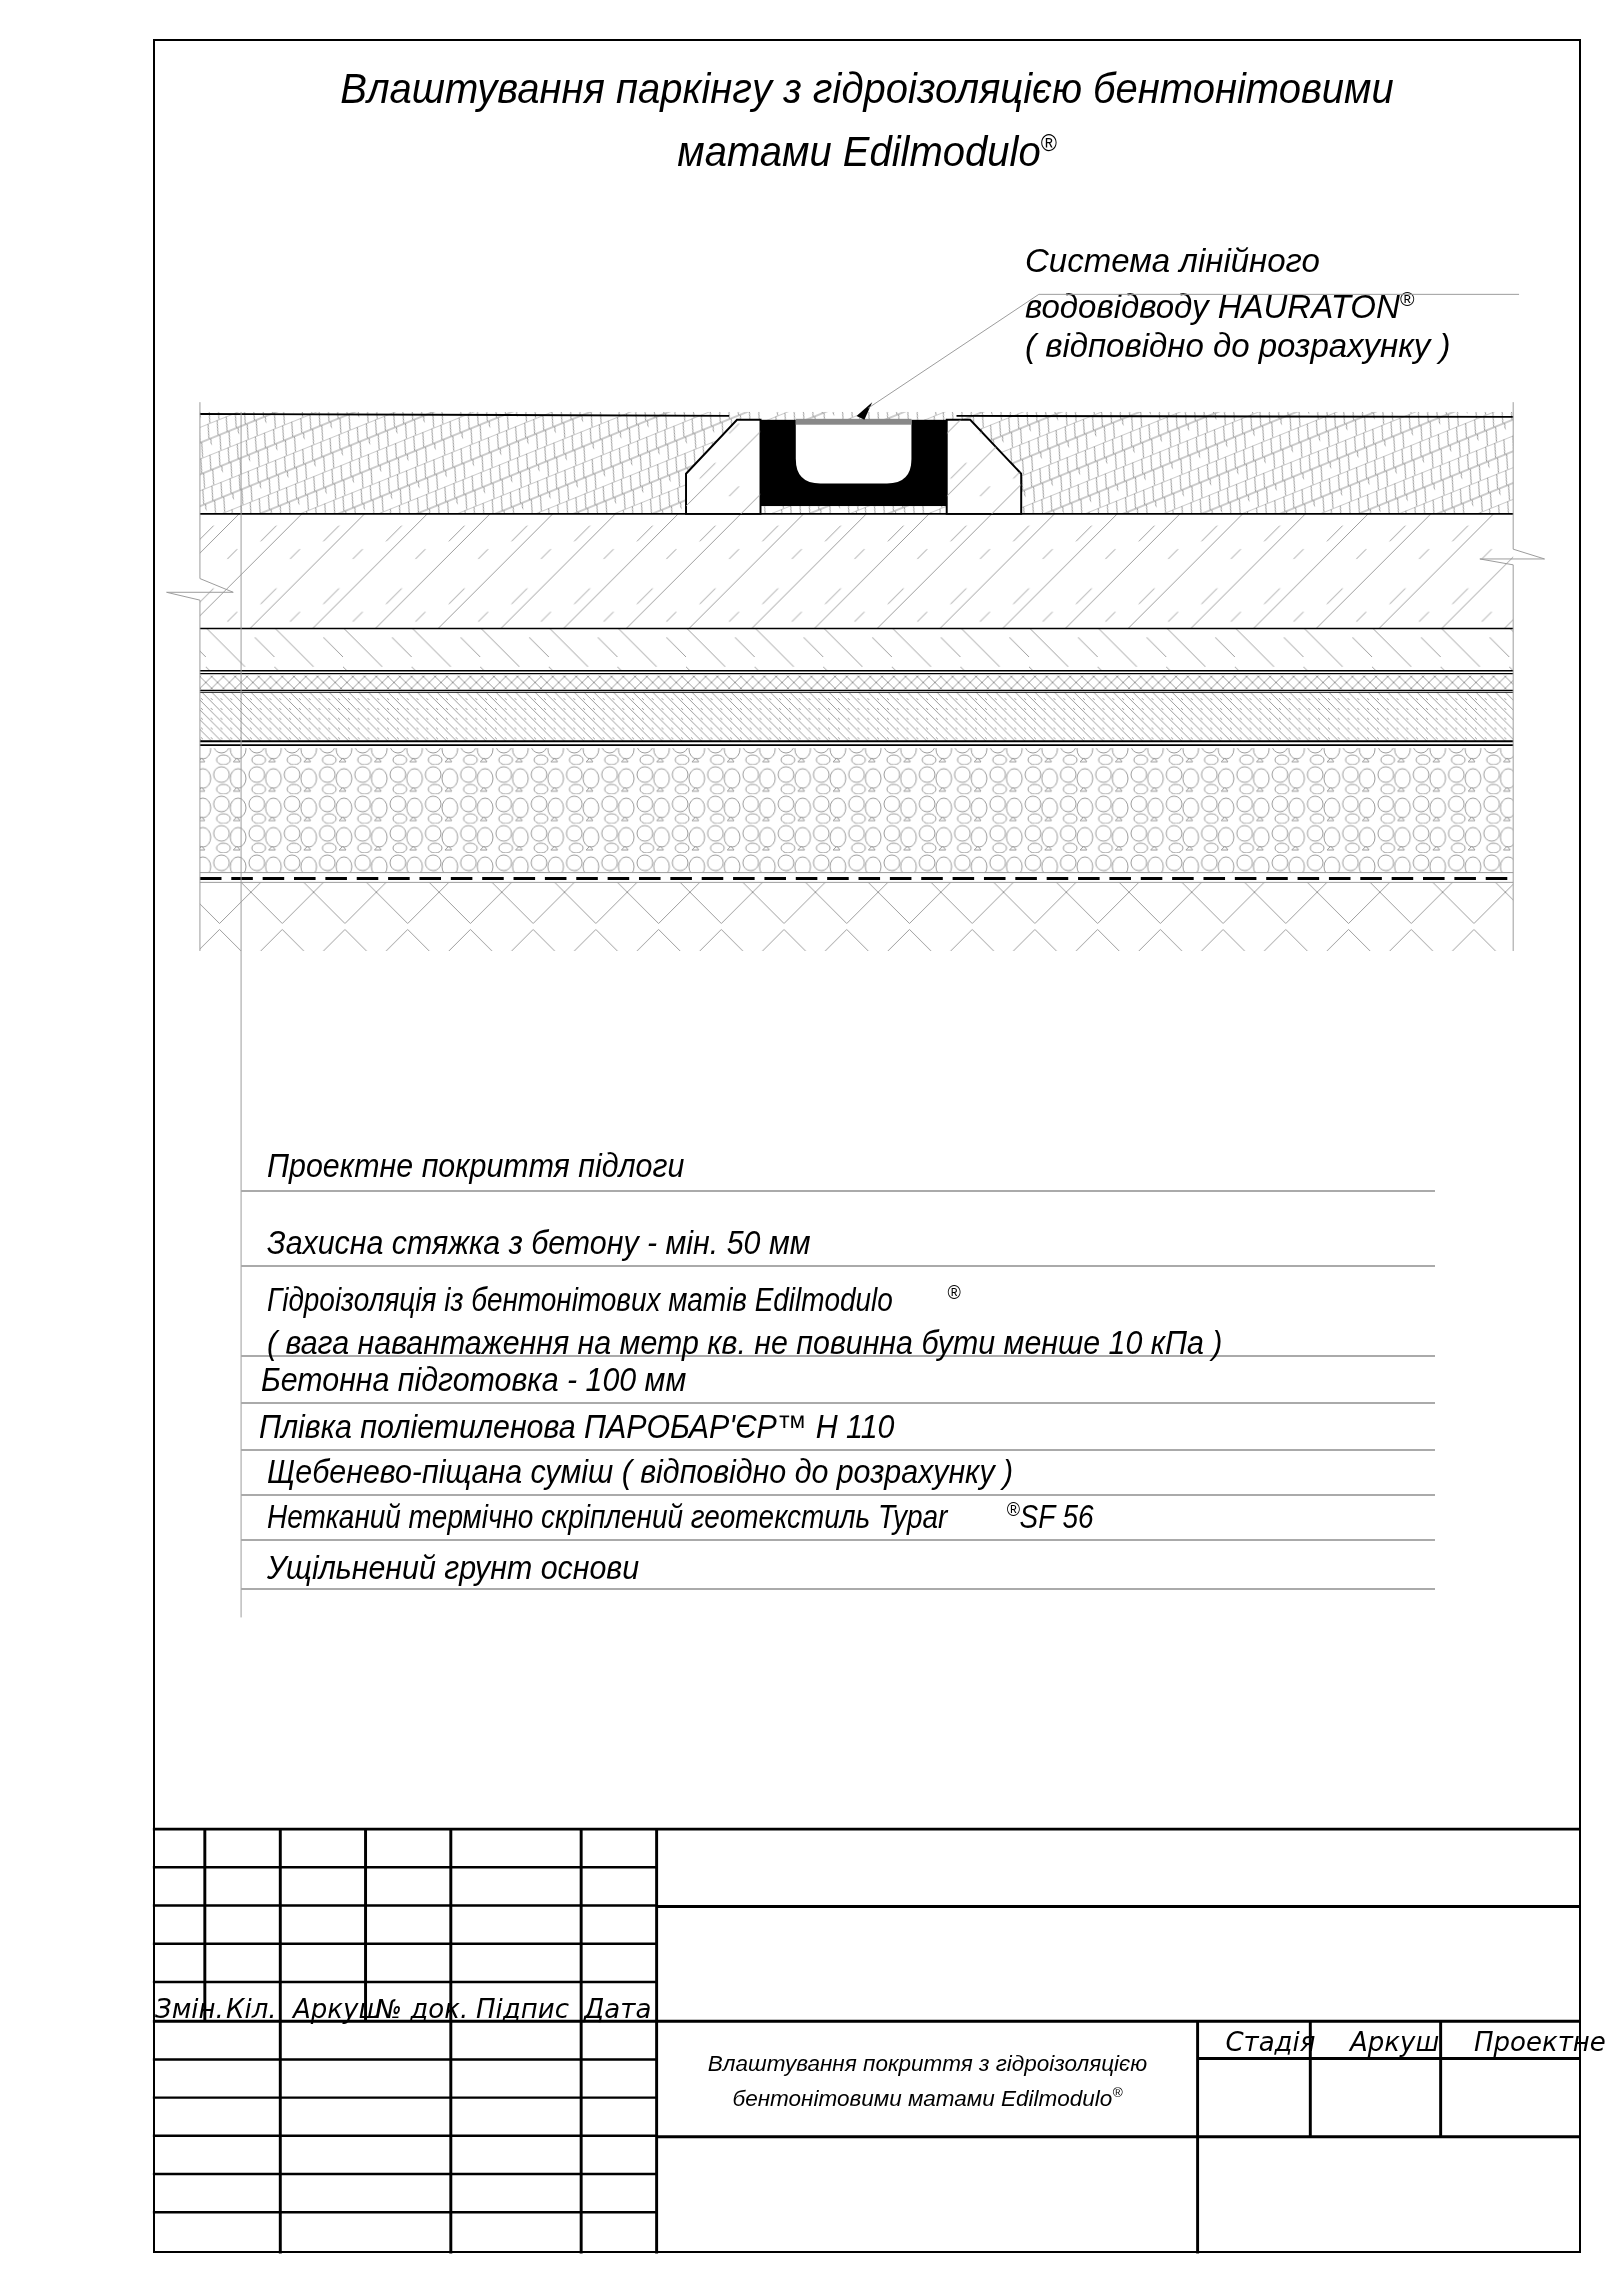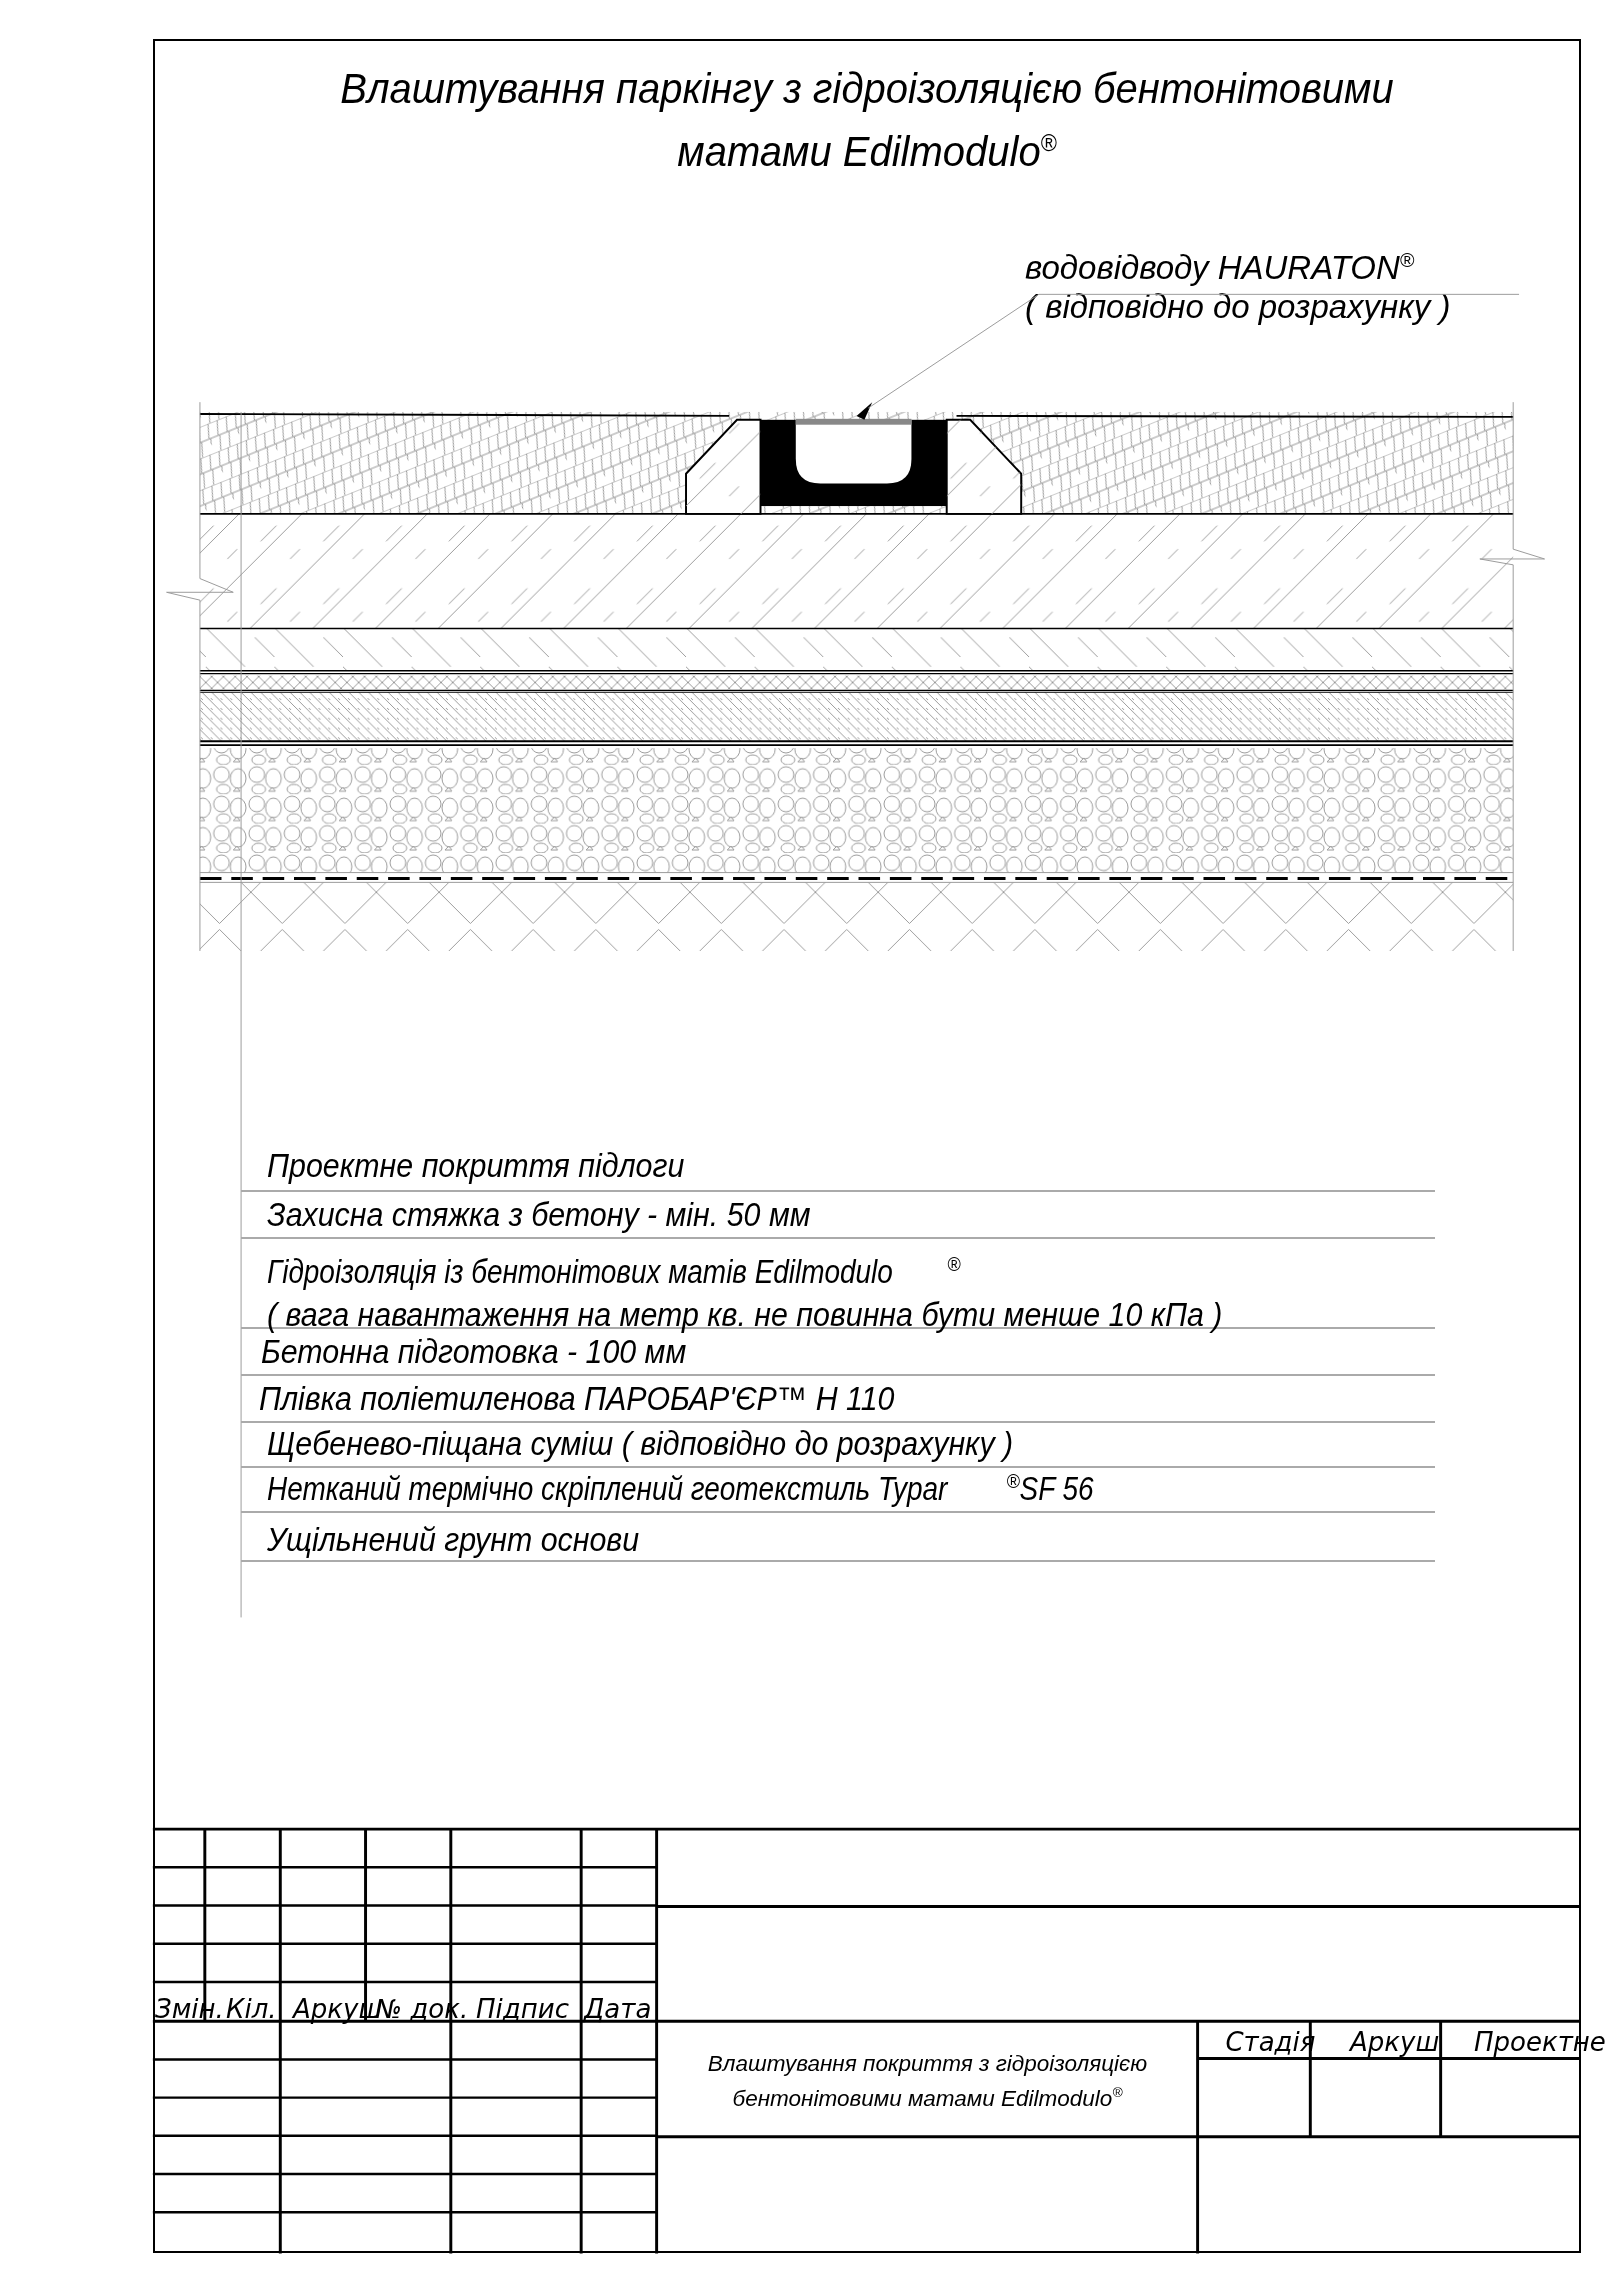--- a/index.html
+++ b/index.html
@@ -21,20 +21,21 @@
 <body>
 
 <div class="frame"></div>
 
 <div class="title">
   <div>Влаштування паркінгу з гідроізоляцією бентонітовими</div>
   <div><span>матами Edilmodulo</span><sup>®</sup></div>
 </div>
 
 <div class="callout">
+  <div>Система лінійного</div>
   <div><span>водовідводу HAURATON</span><sup>®</sup></div>
   <div>( відповідно до розрахунку )</div>
 </div>
 
 <svg class="section" width="1620" height="2293" viewBox="0 0 1653 2339">
   <defs>
     <pattern id="tile" width="30" height="30" patternUnits="userSpaceOnUse" patternTransform="rotate(-22)">
       <path d="M0 0 H30 M0 15 H30" stroke="#9a9a9a" stroke-width="1"></path>
       <path d="M5 0 L0 15 M15 0 L10 15 M25 0 L20 15 M12 15 L7 30 M22 15 L17 30 M2 15 L-3 30" stroke="#9a9a9a" stroke-width="1"></path>
     </pattern>
@@ -98,21 +99,21 @@
     <path d="M812 428 H930 V468 Q930 493 905 493 H837 Q812 493 812 468 Z" fill="#fff"></path>
     <rect x="812" y="427" width="118" height="6" fill="#888"></rect>
     <path d="M874 424 L890 410 L882 428 Z" fill="#000"></path>
     <path d="M886 416 L1060 300" stroke="#9a9a9a" stroke-width="1"></path>
     <path d="M1060 300 H1550" stroke="#9a9a9a" stroke-width="1"></path>
   </g>
 </svg>
 
 <div class="labels">
   <div class="lbl" style="height:55px;padding-top:9.8px;"><span>Проектне покриття підлоги</span></div>
-  <div class="lbl" style="height:47px;padding-top:3.9px;"><span>Захисна стяжка з бетону - мін. 50 мм</span></div>
+  <div class="lbl" style="height:47px;padding-top:3.9px;margin-top:28px;"><span>Захисна стяжка з бетону - мін. 50 мм</span></div>
   <div class="lbl" style="height:90px;padding-top:3.9px;line-height:43px;"><span><span>Гідроізоляція із бентонітових матів Edilmodulo</span><sup>®</sup></span><br><span>( вага навантаження на метр кв. не повинна бути менше 10 кПа )</span></div>
   <div class="lbl" style="height:47px;padding-top:3.9px;padding-left:19.6px;"><span>Бетонна підготовка - 100 мм</span></div>
   <div class="lbl" style="height:47px;padding-top:3.9px;padding-left:17.6px;"><span>Плівка поліетиленова ПАРОБАР'ЄР™ Н 110</span></div>
   <div class="lbl" style="height:45px;padding-top:2px;"><span>Щебенево-піщана суміш ( відповідно до розрахунку )</span></div>
   <div class="lbl" style="height:45px;padding-top:2px;"><span><span>Нетканий термічно скріплений геотекстиль Typar</span><sup>®</sup><span> SF 56</span></span></div>
   <div class="lbl" style="height:49px;padding-top:7.8px;"><span>Ущільнений грунт основи</span></div>
 </div>
 
 <svg class="tb" style="left:0;top:0" width="1620" height="2293" viewBox="0 0 1653 2339">
   <g stroke="#000" stroke-width="3" fill="none">

